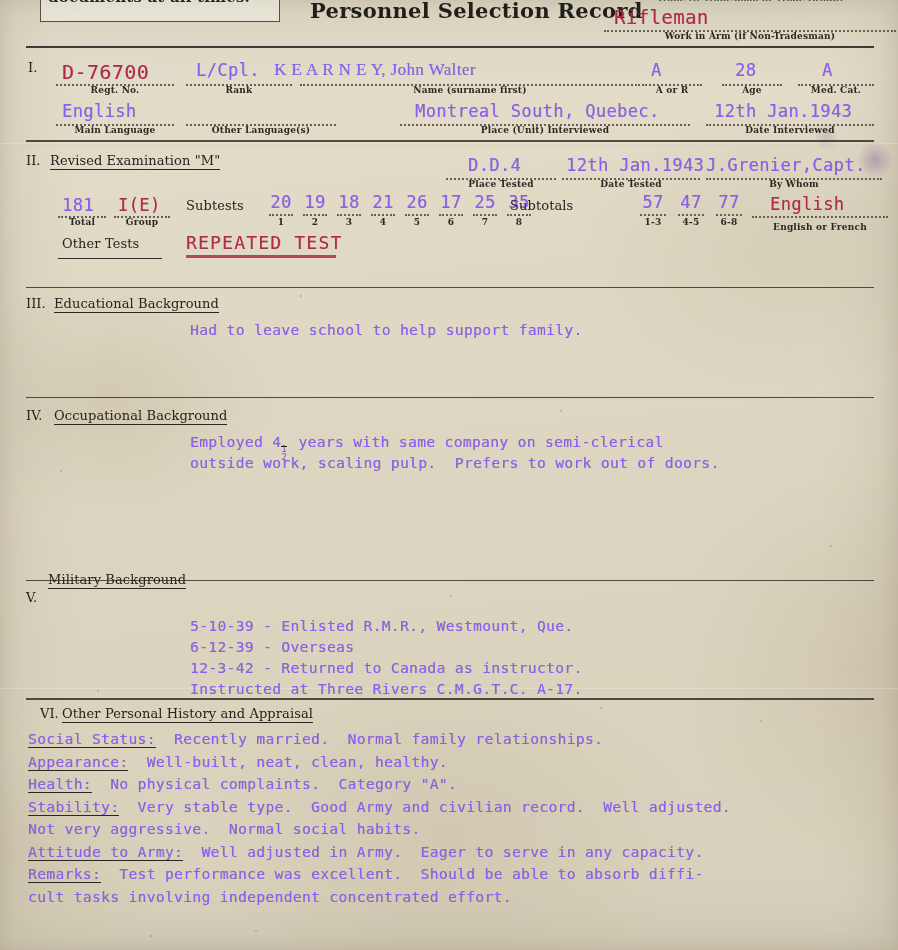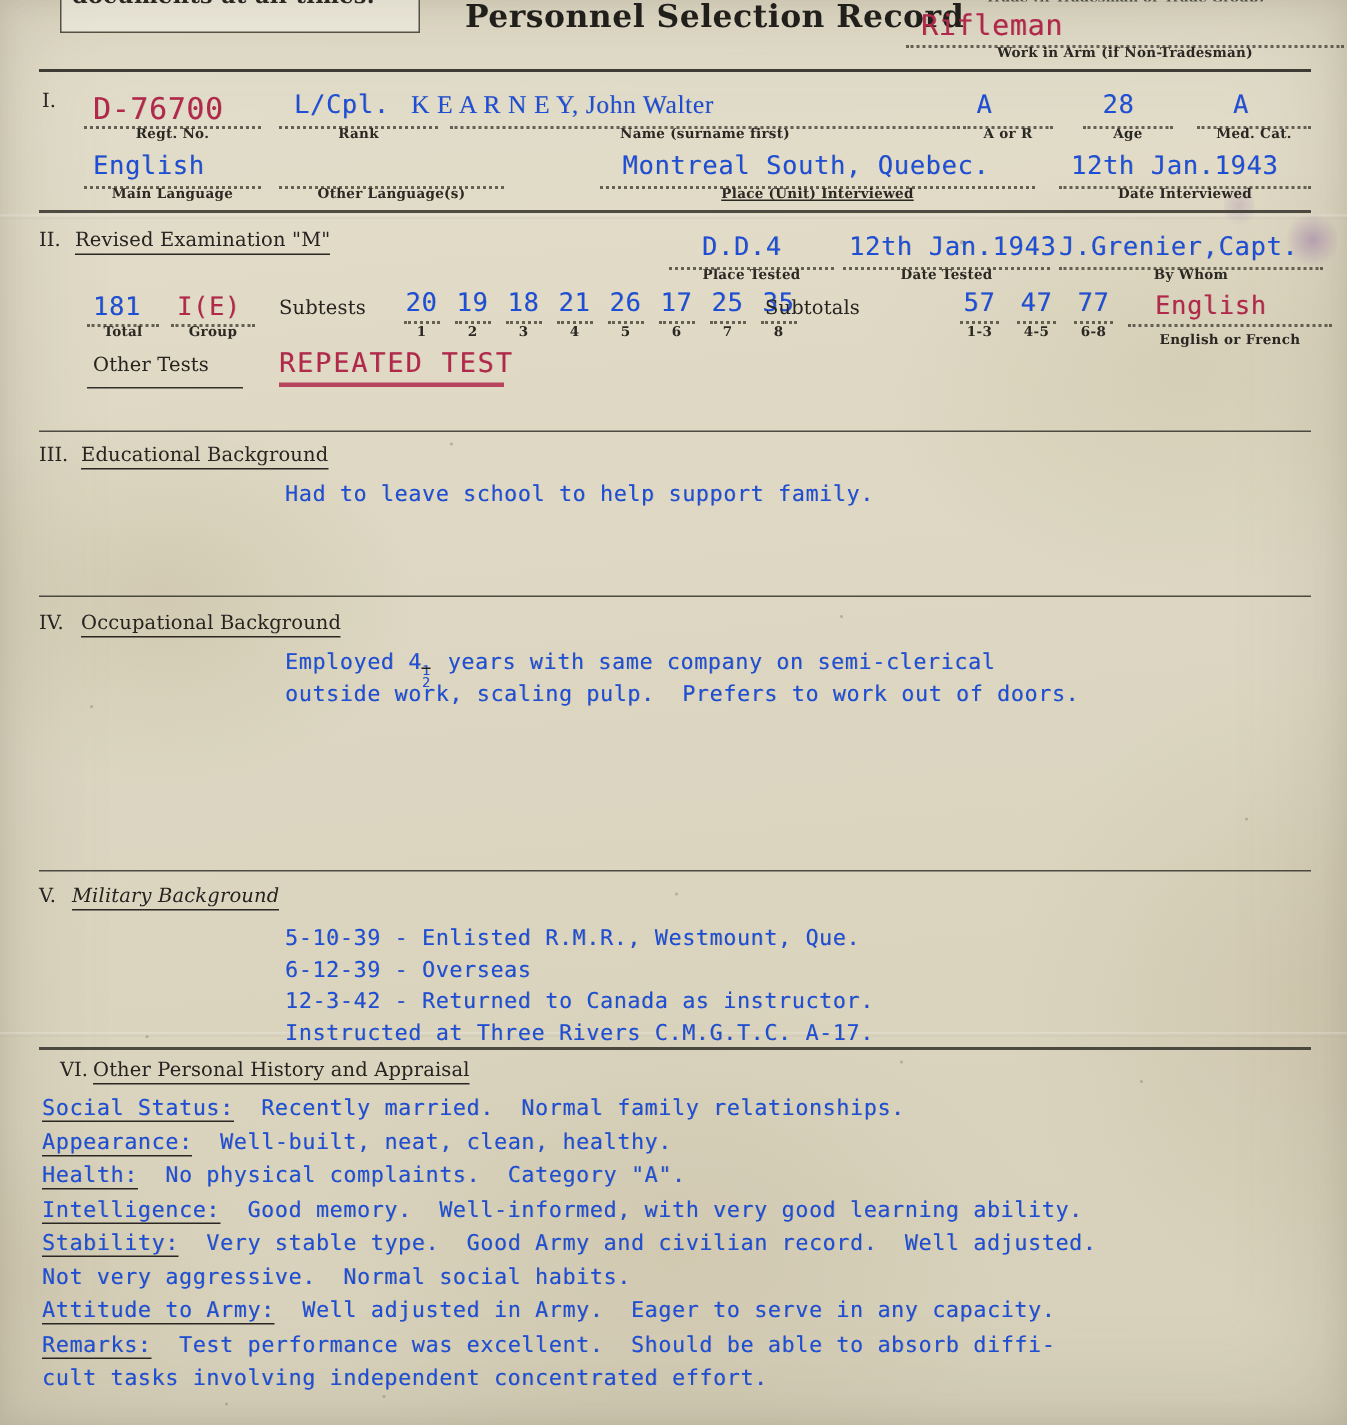--- a/index.html
+++ b/index.html
@@ -47,21 +47,21 @@
     pointer-events: none;
     z-index: 3;
     opacity: .5;
   }
   .content { position: relative; z-index: 4; }
 
   
   .tw {
     font-family: "DejaVu Sans Mono", monospace;
     letter-spacing: .4px;
-    color: #1d4ed8;
+    color: #8b5cf6;
     text-shadow: .4px .3px 0 rgba(60,55,45,.30);
   }
   .red {
     color: #b0294a;
     text-shadow: .4px .3px 0 rgba(150,40,70,.35);
   }
   
   .flabel {
     font-family: "DejaVu Serif", serif;
     font-size: 9px;
@@ -270,21 +270,21 @@
     <div class="abs tw" style="left:62px;top:101px;font-size:17px;">English</div>
     <div class="abs dots" style="left:56px;top:124px;width:118px;"></div>
     <div class="abs flabel" style="left:56px;top:125px;width:118px;">Main Language</div>
 
     <div class="abs tw" style="left:196px;top:101px;font-size:17px;"></div>
     <div class="abs dots" style="left:186px;top:124px;width:150px;"></div>
     <div class="abs flabel" style="left:186px;top:125px;width:150px;">Other Language(s)</div>
 
     <div class="abs tw" style="left:415px;top:101px;font-size:17px;">Montreal South, Quebec.</div>
     <div class="abs dots" style="left:400px;top:124px;width:290px;"></div>
-    <div class="abs flabel" style="left:400px;top:125px;width:290px;text-decoration:underline;">Place (Unit) Interviewed</div>
+    <div class="abs flabel" style="left:400px;top:125px;width:290px;">Place (Unit) Interviewed</div>
 
     <div class="abs tw" style="left:714px;top:101px;font-size:17px;">12th Jan.1943</div>
     <div class="abs dots" style="left:706px;top:124px;width:168px;"></div>
     <div class="abs flabel" style="left:706px;top:125px;width:168px;">Date Interviewed</div>
 
     <div class="hr-sec" style="top:140px;border-top-width:2.2px;"></div>
 
     <div class="abs romans" style="left:26px;top:153px;">II.</div>
     <div class="abs fhead ul" style="left:50px;top:153px;">Revised Examination "M"</div>
 
@@ -337,34 +337,33 @@
 
     <div class="abs romans" style="left:26px;top:408px;">IV.</div>
     <div class="abs fhead ul" style="left:54px;top:408px;">Occupational Background</div>
 
     <div class="abs tw bodyline" style="left:190px;top:432px;"><span>Employed 4</span><span class="frac"><b>1</b><i>2</i></span><span> years with same company on semi-clerical</span></div>
     <div class="abs tw bodyline" style="left:190px;top:453px;">outside work, scaling pulp.  Prefers to work out of doors.</div>
 
     <div class="hr-sec" style="top:580px;"></div>
 
     <div class="abs romans" style="left:26px;top:590px;">V.</div>
-    <div class="abs fhead ul" style="left:48px;top:590px;font-style:italic;">Military Background</div>
+    <div class="abs fhead ul" style="left:48px;top:572px;">Military Background</div>
 
     <div class="abs tw bodyline" id="sec5-lines" style="left:190px;top:616px;"><div>5-10-39 - Enlisted R.M.R., Westmount, Que.</div><div>6-12-39 - Overseas</div><div>12-3-42 - Returned to Canada as instructor.</div><div>Instructed at Three Rivers C.M.G.T.C. A-17.</div></div>
 
     <div class="hr-sec" style="top:698px;border-top-width:2.2px;"></div>
 
     <div class="abs romans" style="left:40px;top:706px;">VI.</div>
     <div class="abs fhead ul" style="left:62px;top:706px;">Other Personal History and Appraisal</div>
 
     <div class="abs" id="sec6-entries" style="left:28px;top:728px;width:866px;">
         <div class="tw viline"><span class="vi-term">Social Status:</span><span>  Recently married.  Normal family relationships.</span></div>
         <div class="tw viline"><span class="vi-term">Appearance:</span><span>  Well-built, neat, clean, healthy.</span></div>
         <div class="tw viline"><span class="vi-term">Health:</span><span>  No physical complaints.  Category "A".</span></div>
-        <div class="tw viline"><span class="vi-term">Intelligence:</span><span>  Good memory.  Well-informed, with very good learning ability.</span></div>
         <div class="tw viline"><span class="vi-term">Stability:</span><span>  Very stable type.  Good Army and civilian record.  Well adjusted.</span></div>
         <div class="tw viline"><span>Not very aggressive.  Normal social habits.</span></div>
         <div class="tw viline"><span class="vi-term">Attitude to Army:</span><span>  Well adjusted in Army.  Eager to serve in any capacity.</span></div>
         <div class="tw viline"><span class="vi-term">Remarks:</span><span>  Test performance was excellent.  Should be able to absorb diffi-</span></div>
         <div class="tw viline"><span>cult tasks involving independent concentrated effort.</span></div>
       </div>
 
   </div>
 </div>
 

